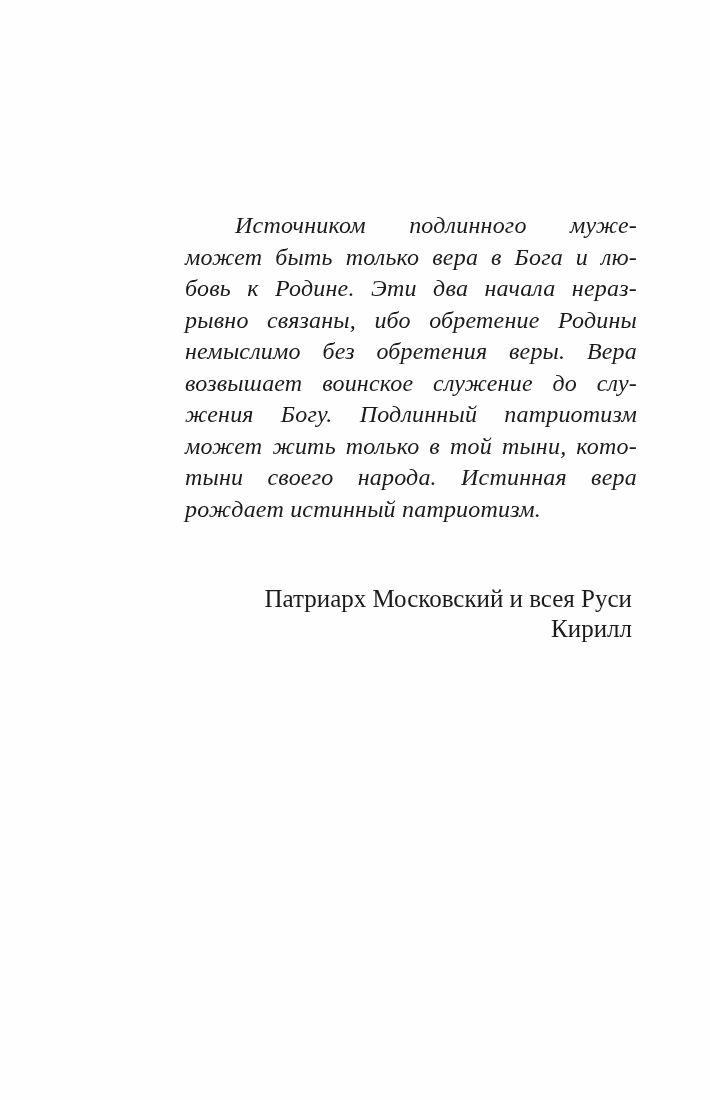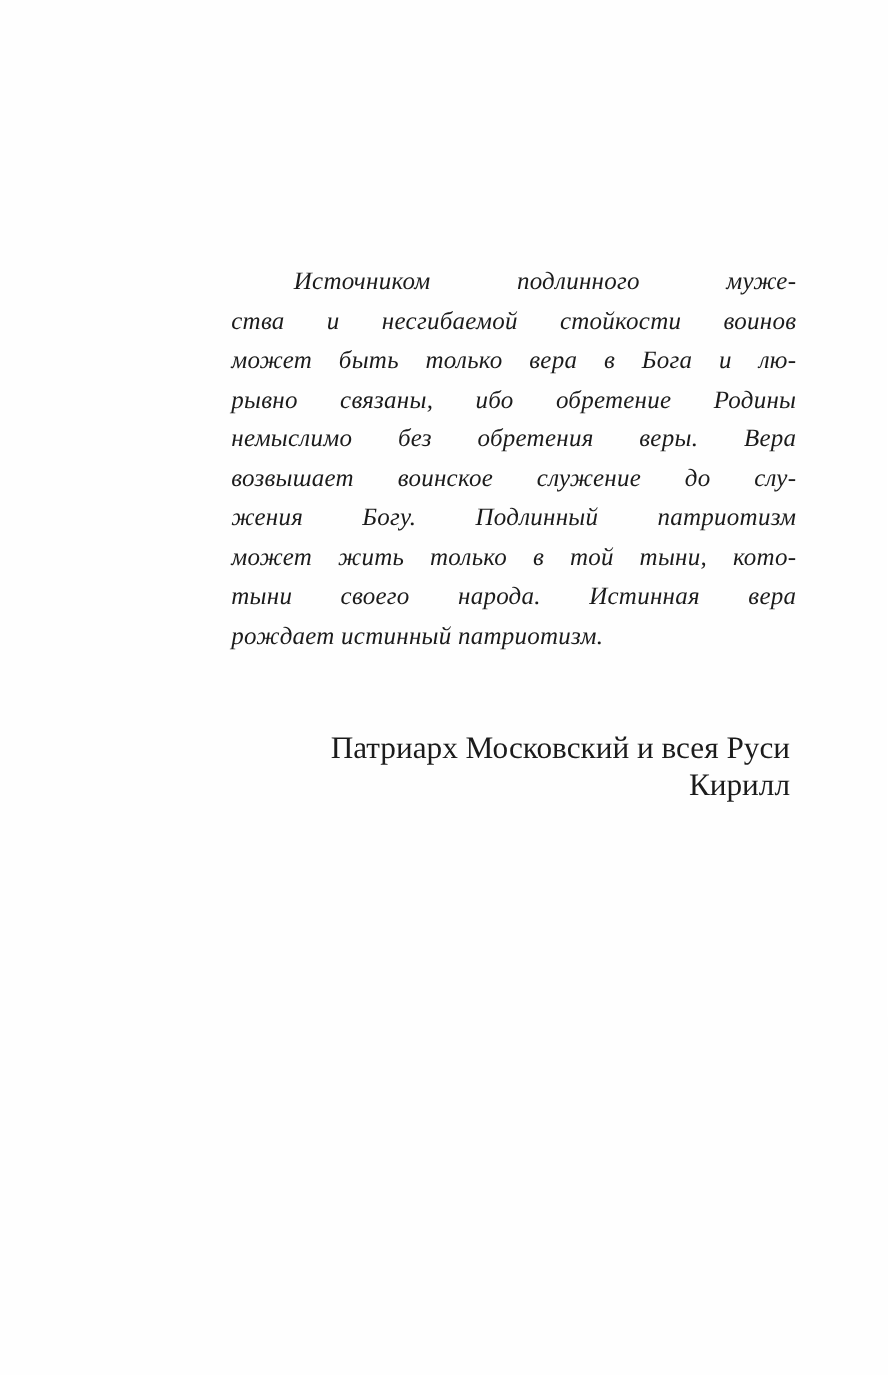--- a/index.html
+++ b/index.html
@@ -17,21 +17,21 @@
     font-family: "Liberation Serif", "DejaVu Serif", serif;
     color: #1b1b1b;
     overflow: hidden;
   }
   .quote {
     position: absolute;
     left: 185px;
     top: 210px;
     width: 452px;
     font-style: italic;
-    font-size: 20px;
+    font-size: 24px;
     line-height: 31.5px;
     letter-spacing: 0.2px;
   }
   .qline {
     text-align: justify;
     text-align-last: justify;
     text-justify: inter-word;
     white-space: normal;
   }
   .qline.indent {
@@ -54,22 +54,22 @@
     line-height: 30px;
     text-align: right;
   }
 </style>
 </head>
 <body>
 
 <div class="page">
   <div class="quote">
     <div class="qline indent">Источником подлинного муже-</div>
-    <div class="qline">ства и несгибаемой стойкости воинов</div>
     <div class="qline">может быть только вера в Бога и лю-</div>
+    <div class="qline">бовь к Родине. Эти два начала нераз-</div>
     <div class="qline">рывно связаны, ибо обретение Родины</div>
     <div class="qline">немыслимо без обретения веры. Вера</div>
     <div class="qline">возвышает воинское служение до слу-</div>
     <div class="qline">жения Богу. Подлинный патриотизм</div>
     <div class="qline">может жить только в той тыни, кото-</div>
     <div class="qline">тыни своего народа. Истинная вера</div>
     <div class="qline last">рождает истинный патриотизм.</div>
   </div>
 
   <div class="attribution">

